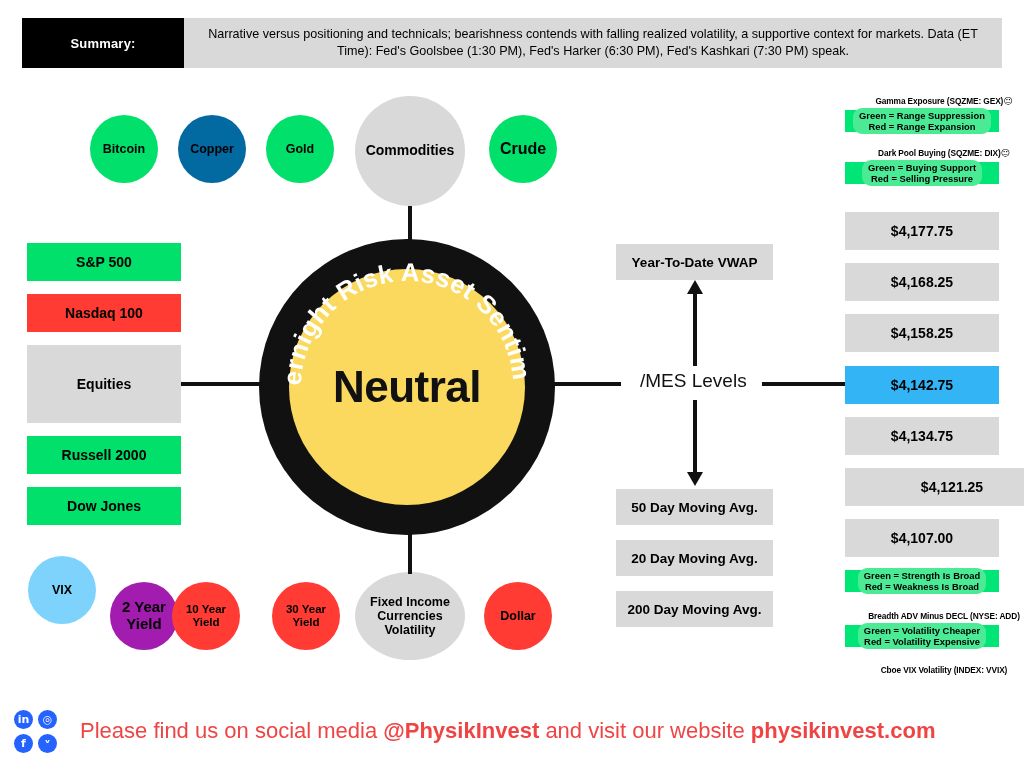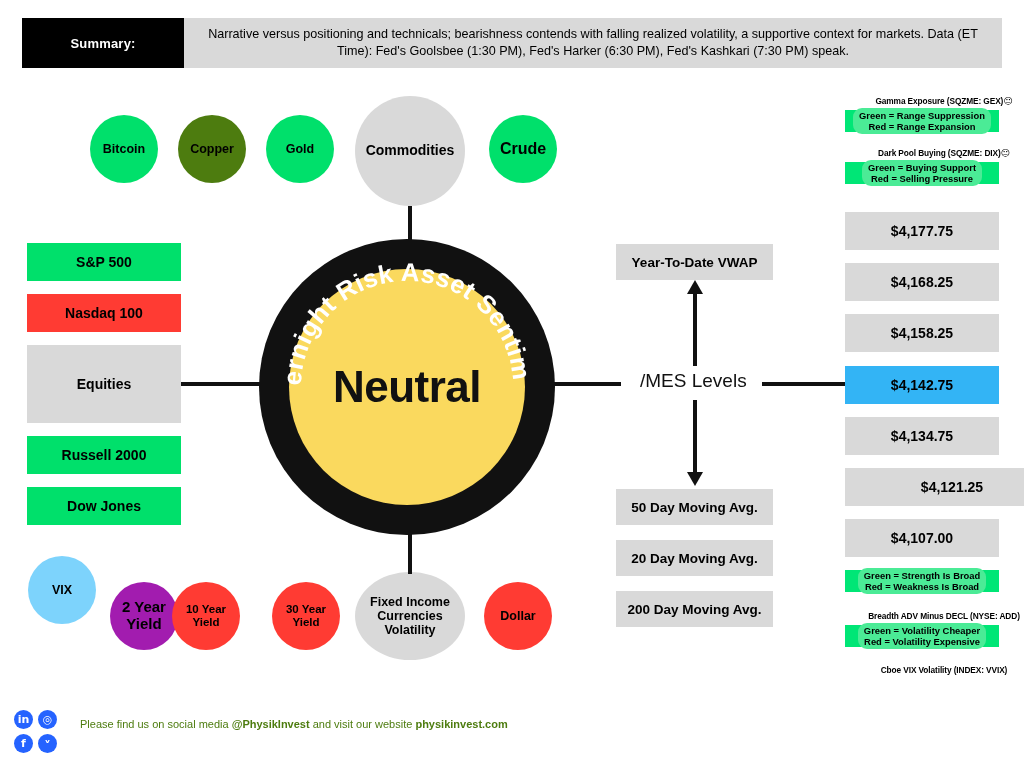--- a/index.html
+++ b/index.html
@@ -76,21 +76,21 @@
     display:flex;align-items:center;justify-content:center;
   }
   .legend-inner{
     background:#4beb96;border-radius:9px;padding:2px 6px;
     text-align:center;font-size:9.4px;font-weight:bold;color:#000;
     line-height:1.18;white-space:nowrap;
   }
 
   
   #footer-text{
-    left:80px;top:718px;font-size:11px;color:#4d7c0f;white-space:nowrap;
+    left:80px;top:718px;font-size:22px;color:#ef4444;white-space:nowrap;
   }
   #footer-text b{font-weight:bold;}
   .sicon{
     width:19px;height:19px;border-radius:50%;
     background:#2563ff;color:#fff;
     display:flex;align-items:center;justify-content:center;
     font-size:11px;font-weight:bold;font-family:"DejaVu Sans",sans-serif;
   }
   .emoji{font-family:"DejaVu Sans",sans-serif;font-size:9px;}
 </style>
@@ -98,21 +98,21 @@
 <body>
 
 <div class="abs" id="summary-bar">
   <div id="summary-label">Summary:</div>
   <div id="summary-text">Narrative versus positioning and technicals; bearishness contends with falling realized volatility, a supportive context for markets. Data (ET Time): Fed's Goolsbee (1:30 PM), Fed's Harker (6:30 PM), Fed's Kashkari (7:30 PM) speak.</div>
 </div>
 
 <div class="abs circle" style="left:90px;top:115px;width:68px;height:68px;background:#00E06B;font-size:12.5px;">
   <span>Bitcoin</span>
 </div>
-<div class="abs circle" style="left:178px;top:115px;width:68px;height:68px;background:#4d7c0f;font-size:12.5px;">
+<div class="abs circle" style="left:178px;top:115px;width:68px;height:68px;background:#0369a1;font-size:12.5px;">
   <span>Copper</span>
 </div>
 <div class="abs circle" style="left:266px;top:115px;width:68px;height:68px;background:#00E06B;font-size:12.5px;">
   <span>Gold</span>
 </div>
 <div class="abs circle" style="left:355px;top:96px;width:110px;height:110px;background:#D9D9D9;font-size:14px;">
   <span>Commodities</span>
 </div>
 <div class="abs circle" style="left:489px;top:115px;width:68px;height:68px;background:#00E06B;font-size:16px;">
   <span>Crude</span>

